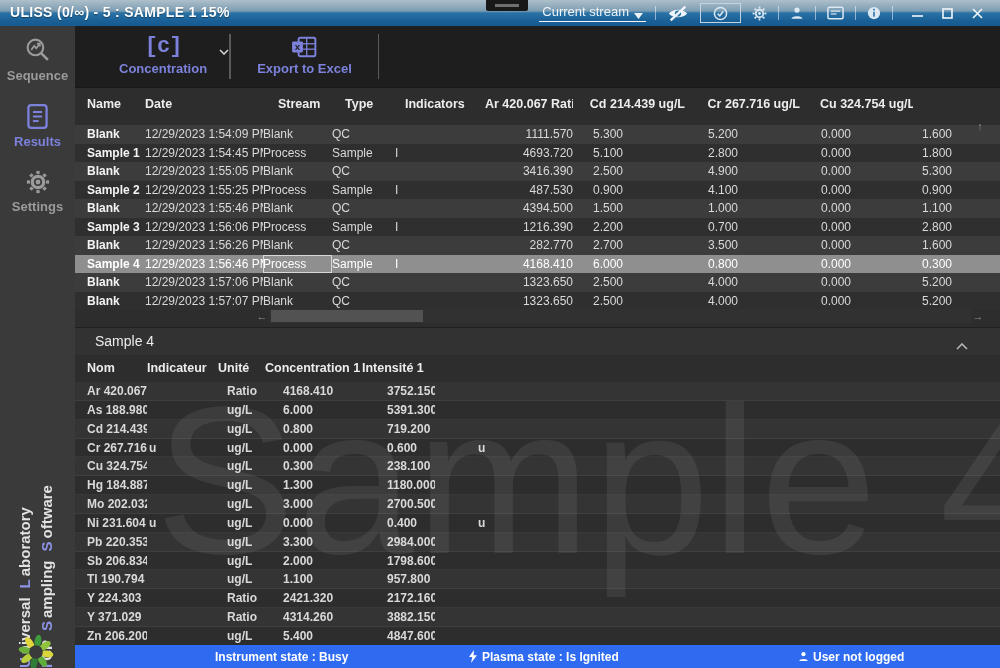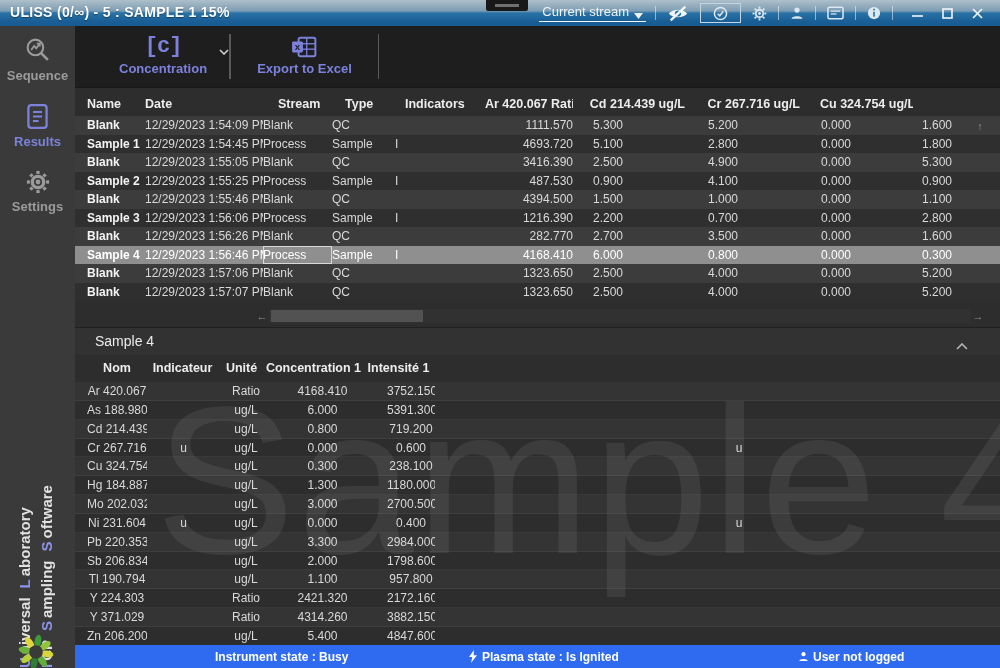--- a/index.html
+++ b/index.html
@@ -51,21 +51,21 @@
   
   .main { position:absolute; left:75px; top:88px; width:925px; height:557px; background:#2d2d2d; }
   .rgrid { display:grid; grid-template-columns:58px 118px 69px 63px 90px 88px 112px 115px 113px minmax(0,1fr);
     padding-left:12px; }
   .rhead { position:absolute; left:0; top:2px; width:925px; height:28px; line-height:28px;
     font-size:12.5px; font-weight:bold; color:#ededed; }
   .rhead .th { white-space:nowrap; overflow:hidden; }
   .rhead .c2 { padding-left:15px; } .rhead .c3 { padding-left:13px; } .rhead .c4 { padding-left:10px; }
   .rhead .c5,.rhead .c6,.rhead .c7,.rhead .c8 { text-align:right; }
   .rhead .c9 { padding-left:20px; }
-  .rbody { position:absolute; left:0; top:28px; width:925px; }
+  .rbody { position:absolute; left:0; top:37px; width:925px; }
   .rbody .tr { height:18.5px; line-height:18.5px; font-size:12px; color:#d9d9d9; }
   .rbody .tr.odd  { background:#3c3c3c; }
   .rbody .tr.even { background:#2f2f2f; }
   .rbody .td { white-space:nowrap; overflow:hidden; }
   .rbody .c0 { font-weight:bold; color:#f4f4f4; }
   .rbody .c5 { text-align:right; }
   .rbody .c6,.rbody .c7,.rbody .c8 { text-align:right; padding-right:62px; }
   .rbody .c9 { text-align:right; padding-right:48px; }
   .rbody .tr.selected { background:#8f8f8f; }
   .rbody .tr.selected .td { color:#ffffff; }
@@ -81,26 +81,26 @@
   .hscroll .thumb { position:absolute; left:2px; top:1px; width:152px; height:12px; background:#525252; }
 
   
   .detail { position:absolute; left:0; top:239px; width:925px; height:318px; background:#2d2d2d;
     border-top:1px solid #202020; overflow:hidden; }
   .watermark { position:absolute; left:80px; top:48px; font-size:210px; line-height:1;
     color:rgba(220,220,220,0.09); white-space:nowrap; letter-spacing:2px; z-index:0; }
   .dtitle { position:absolute; left:0; top:0; width:925px; height:27px; line-height:27px;
     background:#323232; color:#ececec; font-size:14px; padding-left:20px; z-index:2; }
   .dcollapse { position:absolute; right:32px; top:8px; z-index:3; }
-  .dgrid { display:grid; grid-template-columns:60px 71px 47px 97px 73px minmax(0,1fr); padding-left:12px;text-align:center; }
+  .dgrid { display:grid; grid-template-columns:60px 71px 47px 97px 73px minmax(0,1fr); padding-left:12px; }
   .dhead { position:absolute; left:0; top:27px; width:925px; height:26px; line-height:26px;
     font-size:12.5px; font-weight:bold; color:#ededed; z-index:1; }
   .dbody { position:absolute; left:0; top:54px; width:925px; z-index:1; }
   .dbody .tr { height:18.85px; line-height:18.85px; font-size:12px; color:#d9d9d9;
-    border-bottom:1px solid rgba(255,255,255,0.055); }
+    border-bottom:1px solid rgba(255,255,255,0.055);font-weight:bold; }
   .dbody .tr.odd { background:rgba(255,255,255,0.035); }
   .dbody .td { white-space:nowrap; overflow:hidden; }
   .dbody .c1 { padding-left:2px; } .dbody .c2 { padding-left:9px; } .dbody .c3 { padding-left:18px; }
   .dbody .c4 { padding-left:25px; } .dbody .c5 { padding-left:43px; }
 
   
   .statusbar { position:absolute; left:75px; top:645px; width:925px; height:23px; background:#2e6bf0;
     color:#fff; font-size:12px; font-weight:bold; }
   .sitem { position:absolute; top:0; height:23px; display:flex; align-items:center; gap:4px; white-space:nowrap; }
   .sitem.instr { left:140px; } .sitem.plasma { left:393px; } .sitem.user { left:723px; }

